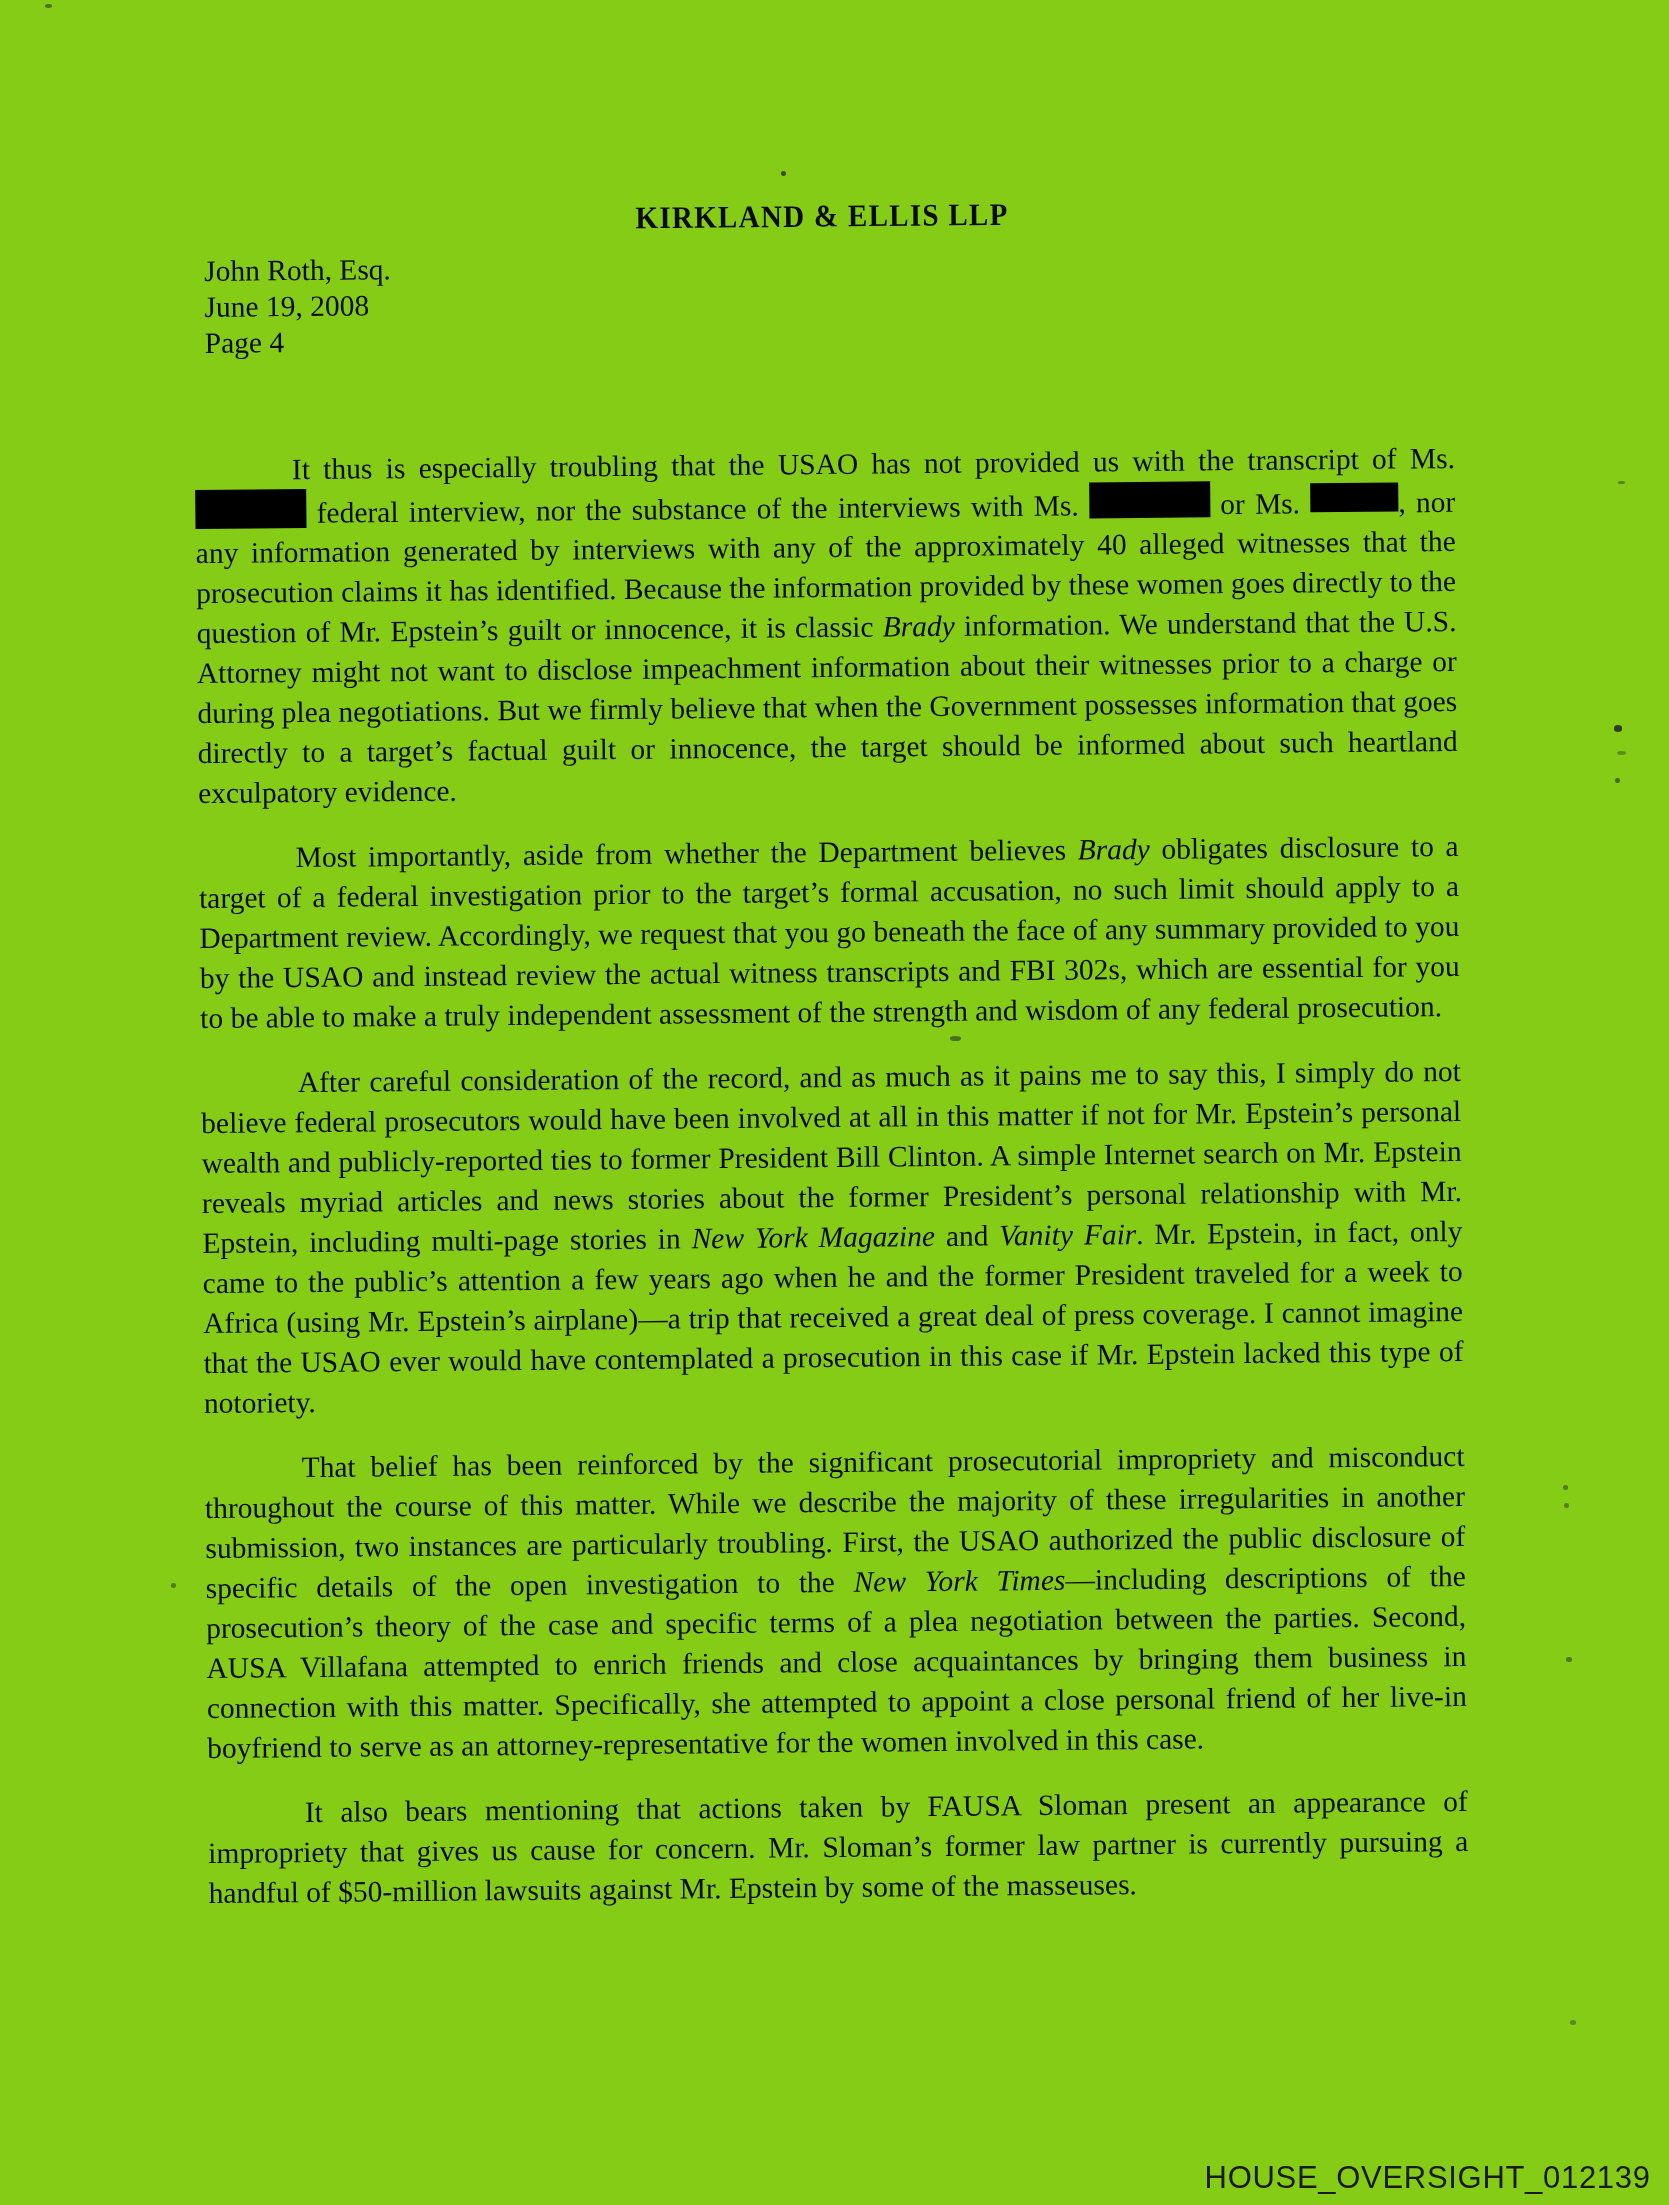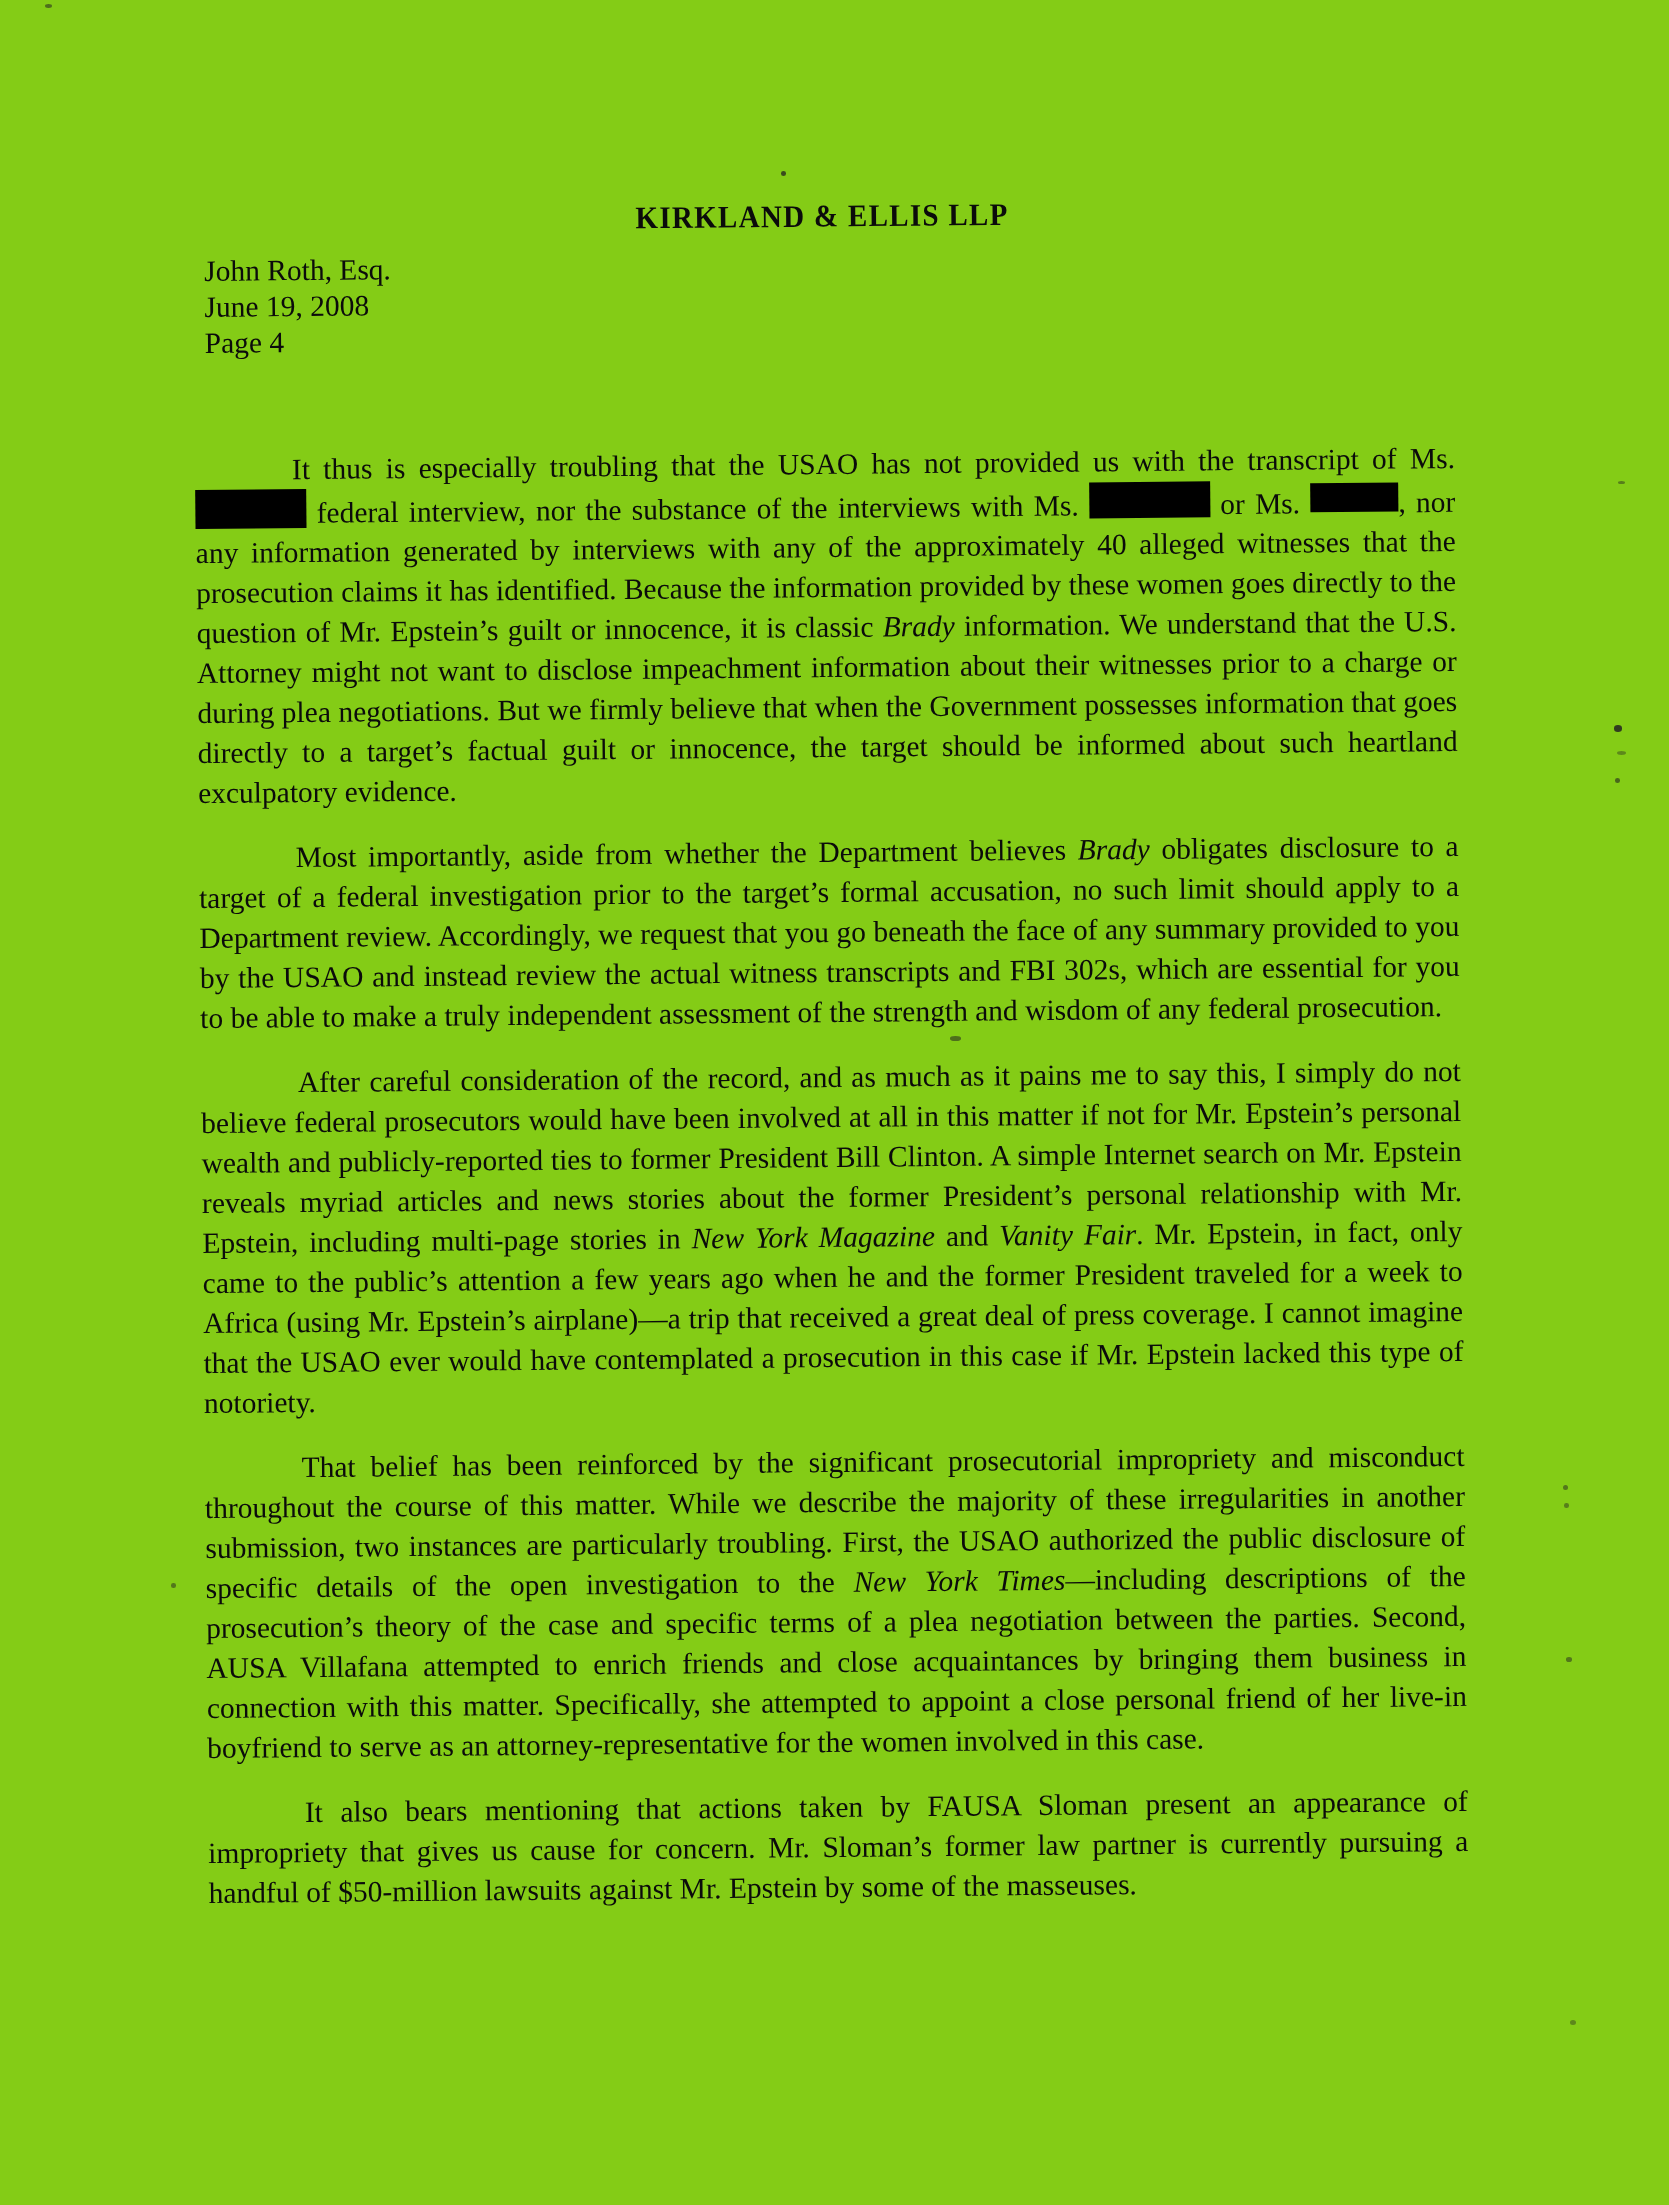--- a/index.html
+++ b/index.html
@@ -91,20 +91,21 @@
     <main class="letter-body">
         <p><span>It thus is especially troubling that the USAO has not provided us with the transcript of Ms. </span><span class="redaction" style="width: 111px; height: 39px; vertical-align: -5.2px; background: rgb(0, 0, 0);"></span><span> federal interview, nor the substance of the interviews with Ms. </span><span class="redaction" style="width: 121px; height: 36px; vertical-align: -3.9px; background: rgb(0, 0, 0);"></span><span> or Ms. </span><span class="redaction" style="width: 88px; height: 29.5px; vertical-align: 0px; background: rgb(0, 0, 0);"></span><span>, nor any information generated by interviews with any of the approximately 40 alleged witnesses that the prosecution claims it has identified.  Because the information provided by these women goes directly to the question of Mr. Epstein’s guilt or innocence, it is classic </span><i>Brady</i><span> information.  We understand that the U.S. Attorney might not want to disclose impeachment information about their witnesses prior to a charge or during plea negotiations.  But we firmly believe that when the Government possesses information that goes directly to a target’s factual guilt or innocence, the target should be informed about such heartland exculpatory evidence.</span></p>
         <p><span>Most importantly, aside from whether the Department believes </span><i>Brady</i><span> obligates disclosure to a target of a federal investigation prior to the target’s formal accusation, no such limit should apply to a Department review.  Accordingly, we request that you go beneath the face of any summary provided to you by the USAO and instead review the actual witness transcripts and FBI 302s, which are essential for you to be able to make a truly independent assessment of the strength and wisdom of any federal prosecution.</span></p>
         <p><span>After careful consideration of the record, and as much as it pains me to say this, I simply do not believe federal prosecutors would have been involved at all in this matter if not for Mr. Epstein’s personal wealth and publicly-reported ties to former President Bill Clinton.  A simple Internet search on Mr. Epstein reveals myriad articles and news stories about the former President’s personal relationship with Mr. Epstein, including multi-page stories in </span><i>New York Magazine</i><span> and </span><i>Vanity Fair</i><span>.  Mr. Epstein, in fact, only came to the public’s attention a few years ago when he and the former President traveled for a week to Africa (using Mr. Epstein’s airplane)—a trip that received a great deal of press coverage.  I cannot imagine that the USAO ever would have contemplated a prosecution in this case if Mr. Epstein lacked this type of notoriety.</span></p>
         <p><span>That belief has been reinforced by the significant prosecutorial impropriety and misconduct throughout the course of this matter.  While we describe the majority of these irregularities in another submission, two instances are particularly troubling.  First, the USAO authorized the public disclosure of specific details of the open investigation to the </span><i>New York Times</i><span>—including descriptions of the prosecution’s theory of the case and specific terms of a plea negotiation between the parties.  Second, AUSA Villafana attempted to enrich friends and close acquaintances by bringing them business in connection with this matter.  Specifically, she attempted to appoint a close personal friend of her live-in boyfriend to serve as an attorney-representative for the women involved in this case.</span></p>
         <p><span>It also bears mentioning that actions taken by FAUSA Sloman present an appearance of impropriety that gives us cause for concern.  Mr. Sloman’s former law partner is currently pursuing a handful of $50-million lawsuits against Mr. Epstein by some of the masseuses.</span></p>
       </main>
 
   </div>
 
+  <div class="bates">HOUSE_OVERSIGHT_012139</div>
 
 <div class="scan-artifact" style="left: 781px; top: 171px; width: 5.2px; height: 4.6px; opacity: 0.75;"></div>
     <div class="scan-artifact" style="left: 45px; top: 3.9px; width: 6.5px; height: 3.9px; opacity: 0.55;"></div>
     <div class="scan-artifact" style="left: 1618px; top: 481px; width: 7.2px; height: 3.3px; opacity: 0.45;"></div>
     <div class="scan-artifact" style="left: 1614px; top: 725px; width: 7.9px; height: 6.5px; opacity: 0.85;"></div>
     <div class="scan-artifact" style="left: 1617px; top: 751px; width: 9.2px; height: 3.9px; opacity: 0.4;"></div>
     <div class="scan-artifact" style="left: 1615px; top: 778px; width: 5.2px; height: 4.6px; opacity: 0.6;"></div>
     <div class="scan-artifact" style="left: 950px; top: 1036px; width: 10.5px; height: 4.6px; opacity: 0.55;"></div>
     <div class="scan-artifact" style="left: 1563px; top: 1485px; width: 5.2px; height: 5.2px; opacity: 0.5;"></div>
     <div class="scan-artifact" style="left: 1564px; top: 1503px; width: 4.6px; height: 4.6px; opacity: 0.45;"></div>

